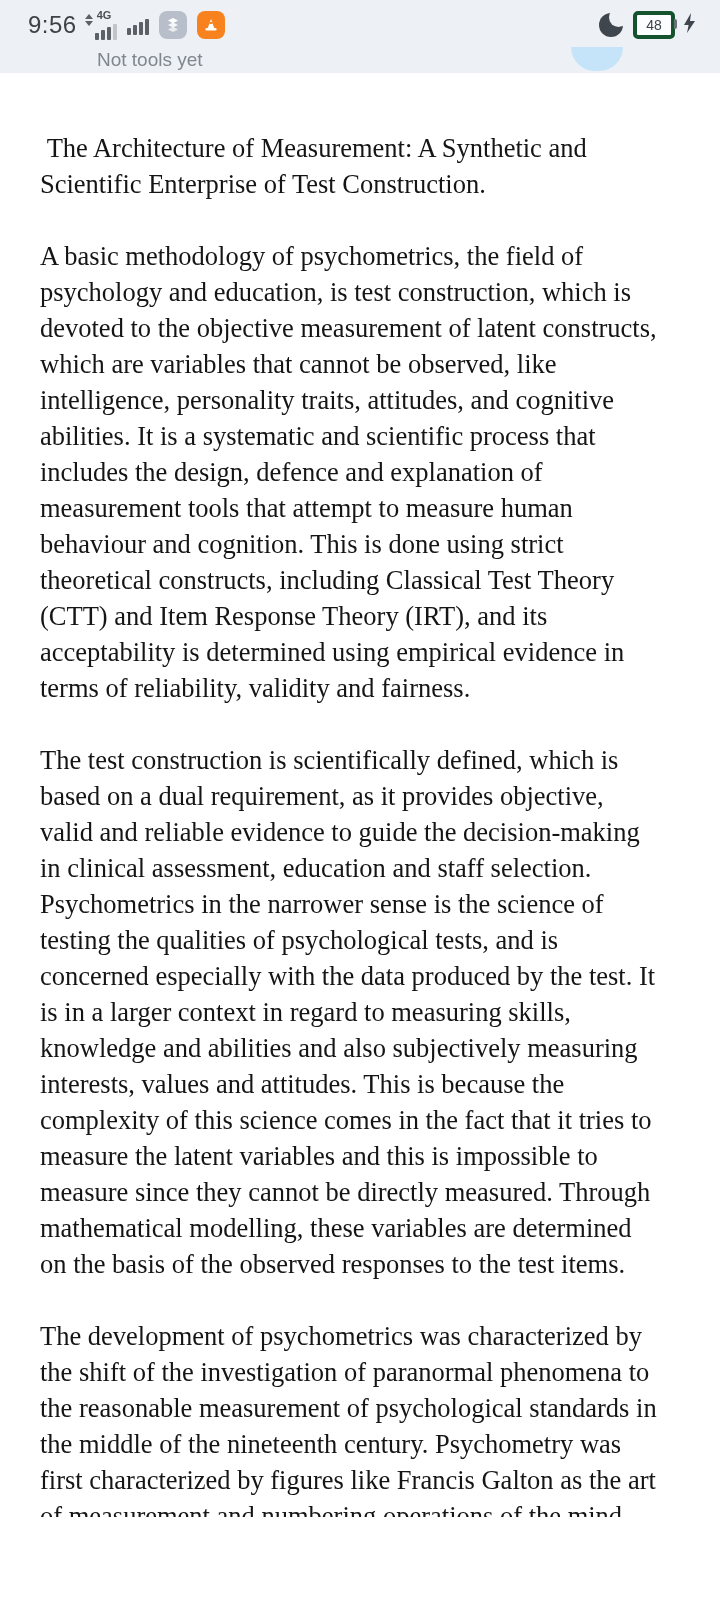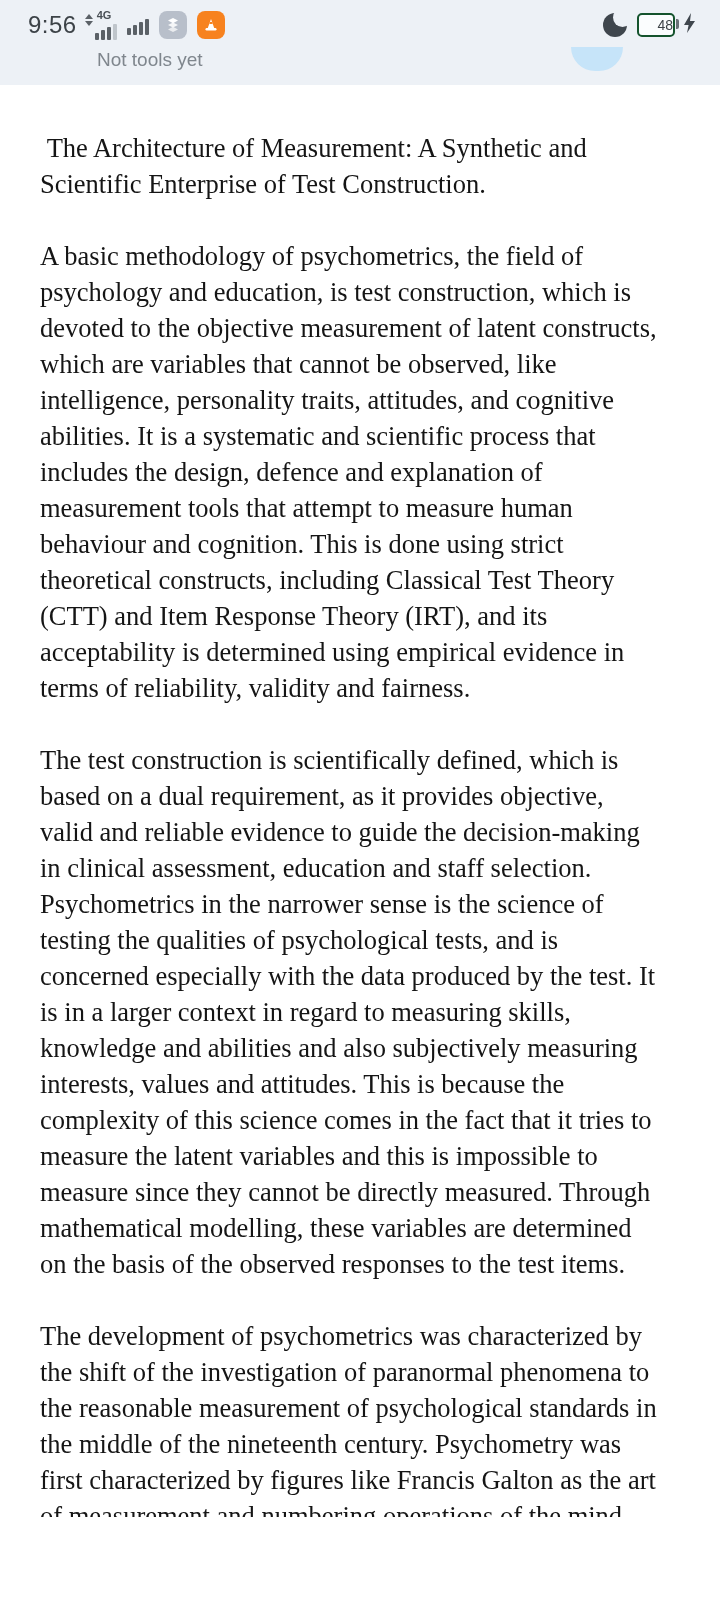--- a/index.html
+++ b/index.html
@@ -4,21 +4,21 @@
 <style>
   html,body{margin:0;padding:0;}
   body{
     width:720px;height:1600px;overflow:hidden;background:#ffffff;
     font-family:"Liberation Sans",sans-serif;
     position:relative;
   }
 
   
   .status-area{
-    position:relative;width:720px;height:85px;background:#edf1f6;
+    position:relative;width:720px;height:73px;background:#edf1f6;
   }
   .status-row{
     position:absolute;top:0;left:0;right:0;height:50px;
     display:flex;align-items:center;padding:0 24px 0 28px;box-sizing:border-box;
   }
   .time{
     font-size:24px;color:#3d4348;letter-spacing:.5px;line-height:50px;
   }
   .net-cluster{display:flex;align-items:flex-end;margin-left:8px;}
   .updown{display:flex;flex-direction:column;justify-content:center;gap:2px;margin:0 2px 14px 0;}
@@ -41,22 +41,22 @@
   .spacer{flex:1;}
   .moon{
     width:24px;height:24px;border-radius:50%;background:#3f464d;
     position:relative;margin-right:10px;flex:0 0 auto;
   }
   .moon::after{
     content:"";position:absolute;width:19px;height:19px;border-radius:50%;
     background:#edf1f6;top:-5px;right:-5px;
   }
   .battery{
-    width:34px;height:20px;border:2px solid #14532d;border-radius:5px;
-    background:#fbfdfe;display:flex;align-items:center;justify-content:flex-end;
+    width:34px;height:20px;border:4px solid #14532d;border-radius:5px;
+    background:#fbfdfe;display:flex;align-items:center;justify-content:center;
     position:relative;margin-right:8px;flex:0 0 auto;
   }
   .battery .pct{font-size:14px;color:#3d4348;}
   .battery::after{
     content:"";position:absolute;right:-6px;top:4px;width:3px;height:10px;
     background:#6a7077;border-radius:0 2px 2px 0;
   }
   .bolt{flex:0 0 auto;}
   .save-status{
     position:absolute;left:97px;top:49px;font-size:19px;color:#7f868d;

